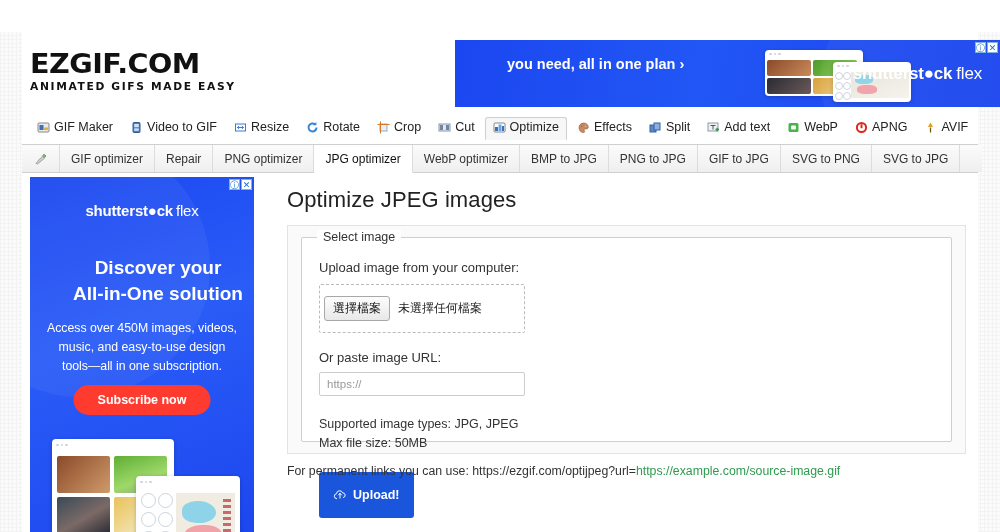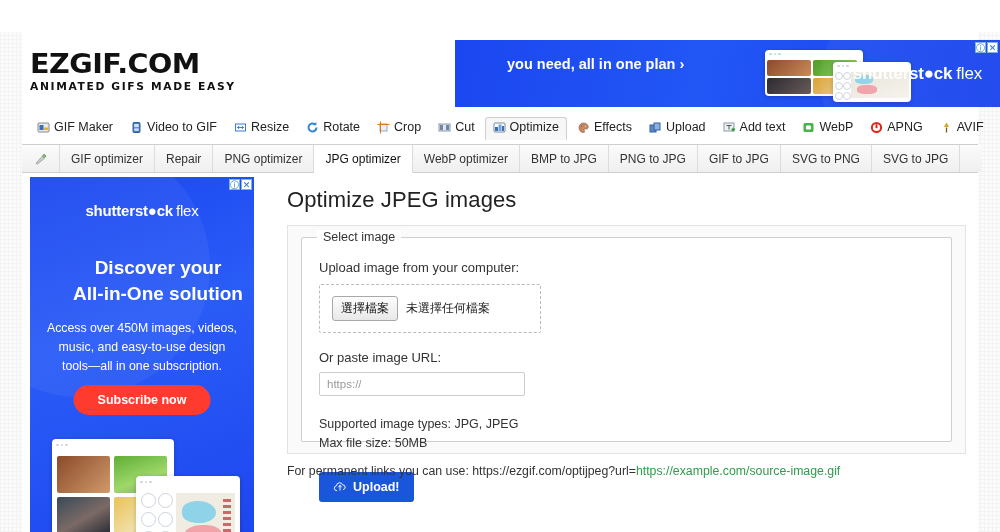--- a/index.html
+++ b/index.html
@@ -162,41 +162,41 @@
     position:absolute;left:13px;top:11px;right:13px;bottom:11px;
     border:1px solid #cfcfcf;border-radius:2px;background:#fff;
   }
   .legend{
     position:absolute;left:15px;top:-8px;background:#fff;padding:0 6px;
     font-size:12.5px;color:#333;
   }
   .flabel{font-size:13px;color:#333;}
   .drop{
     margin-top:9px;border:1px dashed #bbb;border-radius:2px;background:#fff;
-    padding:11px 12px;display:flex;align-items:center;gap:8px;width:196px;
+    padding:11px 4px;display:flex;align-items:center;gap:8px;width:196px;
   }
   .filebtn{
     font-family:"DejaVu Sans",sans-serif;
     font-size:12px;color:#111;background:linear-gradient(#fdfdfd,#e8e8e8);
     border:1px solid #a8a8a8;border-radius:3px;padding:3px 8px;cursor:pointer;
     white-space:nowrap;
   }
   .filename{font-family:Liberation Serif, serif;font-size:12px;color:#222;white-space:nowrap;}
   .urlinput{
     margin-top:7px;display:block;width:206px;box-sizing:border-box;
     border:1px solid #ccc;border-radius:2px;background:#fff;
     padding:5px 7px;font-size:11.5px;color:#111;
     font-family:"Liberation Sans",sans-serif;outline:none;
   }
   .urlinput::placeholder{color:#9a9a9a;}
   .note{font-size:12.5px;color:#333;line-height:1.5;}
   .uploadbtn{
     display:inline-flex;align-items:center;gap:6px;
     background:#1a56db;color:#fff;border:none;border-radius:3px;
-    padding:8px 14px;font-size:12.5px;font-weight:700;cursor:pointer;
+    padding:16px 14px;font-size:12.5px;font-weight:700;cursor:pointer;
     font-family:"Liberation Sans",sans-serif;
   }
   .fieldset-inner{position:absolute;left:17px;top:22px;right:17px;bottom:10px;}
   .permalink{
     position:absolute;left:17px;top:291px;font-size:12.3px;color:#333;white-space:nowrap;
   }
   .permalink a{color:#2e9b4f;text-decoration:none;}
 </style>
 </head>
 <body>
@@ -343,21 +343,21 @@
         </span>
         <span>Effects</span>
       </li>
       <li>
         <span class="ico">
           <svg width="13" height="13" viewBox="0 0 13 13">
                 <rect x="1" y="4" width="6" height="7" fill="#5c89c9" stroke="#37609b"></rect>
                 <rect x="5" y="2" width="6" height="7" fill="#8ab0e2" stroke="#37609b"></rect>
               </svg>
         </span>
-        <span>Upload</span>
+        <span>Split</span>
       </li>
       <li>
         <span class="ico">
           <svg width="13" height="13" viewBox="0 0 13 13">
                 <rect x="1" y="2" width="10" height="8" fill="#eef1f4" stroke="#8e9aa6"></rect>
                 <path d="M3.5 4.5h5M6 4.5v4" stroke="#555" fill="none"></path>
                 <path d="M8.5 8.5h3.5M10.2 6.8v3.4" stroke="#2f9b3e" stroke-width="1.4" fill="none"></path>
               </svg>
         </span>
         <span>Add text</span>

